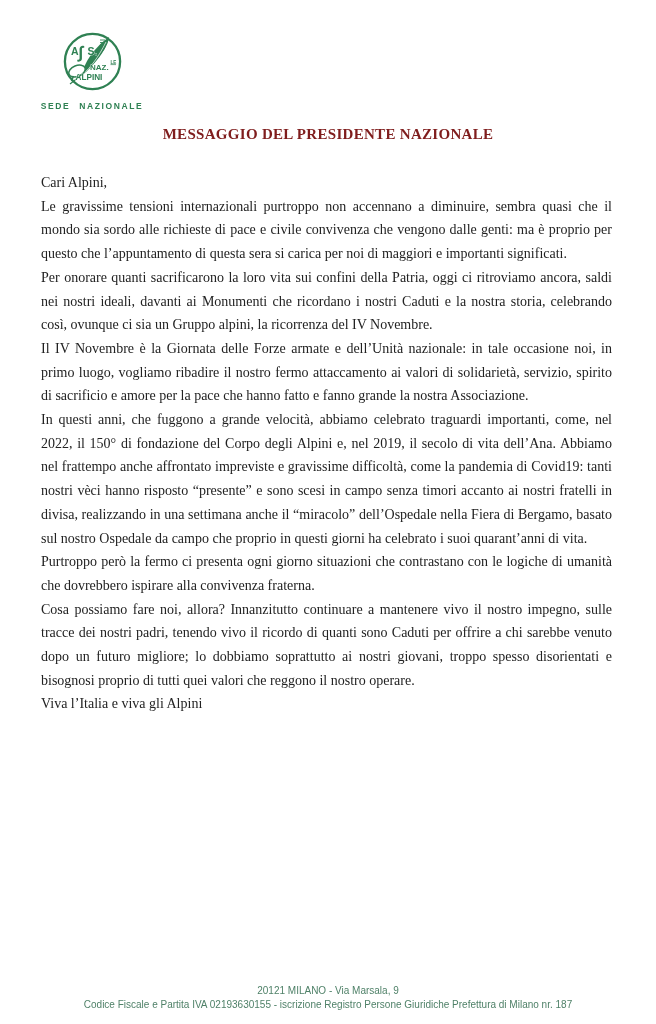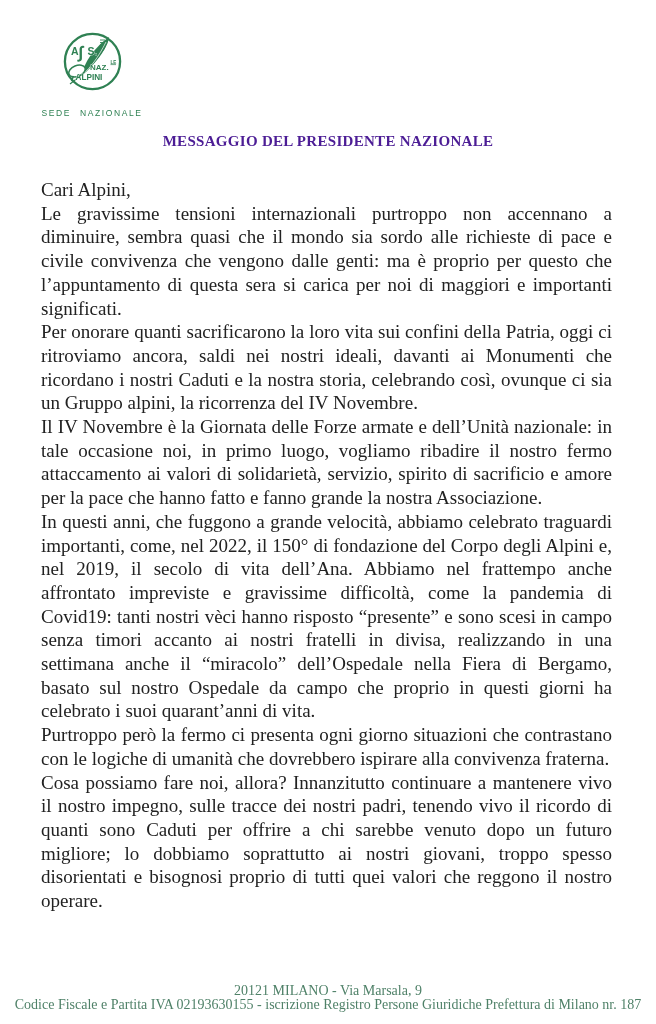--- a/index.html
+++ b/index.html
@@ -8,52 +8,52 @@
     width:656px;height:1024px;
     background:#ffffff;
     font-family:"Liberation Serif", serif;
     color:#232323;
     overflow:hidden;
   }
   
   .brand{margin:0 0 0 32px;padding-top:31px;width:120px;text-align:center;}
   .brand svg{display:block;margin:0 auto;}
   .sede{
-    margin-top:16px;
+    margin-top:9px;
     font-family:"Liberation Sans", sans-serif;
-    font-size:8.5px;font-weight:normal;color:#2f8153;
+    font-size:8.5px;font-weight:bold;color:#2f8153;
     letter-spacing:1.6px;word-spacing:5px;white-space:nowrap;
   }
   
   .title{margin-top:10px;text-align:center;}
   .title div{
     font-weight:bold;font-size:15px;line-height:26px;
-    letter-spacing:.3px;color:#4c1d95;
+    letter-spacing:.3px;color:#7f1d1d;
   }
   
   .body{margin:24px 44px 0 41px;}
   .body p{
     margin:0;padding:0;
-    font-size:19px;line-height:23.7px;
+    font-size:14px;line-height:23.7px;
     text-align:justify;color:#222;
   }
   
   .sig{
     width:300px;margin:46px 57px 0 auto;
     text-align:center;
   }
   .sig-name{font-size:13.8px;line-height:16.5px;color:#222;}
   .sig-role{font-size:13.8px;line-height:16.5px;color:#222;}
   .sig svg{display:block;margin:4px auto 0 auto;}
   
   .footer{
     position:absolute;left:0;right:0;bottom:13px;
     text-align:center;
-    font-family:Liberation Serif, serif;
-    font-size:14px;line-height:13.5px;color:#4f8168;
+    font-family:Liberation Sans, sans-serif;
+    font-size:10px;line-height:13.5px;color:#4f8168;
   }
 </style>
 </head>
 <body>
 
 <div class="page">
 
   <div class="brand">
     <svg width="61" height="61" viewBox="0 0 61 61" aria-hidden="true">
       <circle cx="30.5" cy="30.5" r="27.6" fill="#ffffff" stroke="#2f8153" stroke-width="2.3"></circle>
@@ -85,20 +85,21 @@
   </div>
 
   <div class="body">
     <p>Cari Alpini,</p>
     <p>Le gravissime tensioni internazionali purtroppo non accennano a diminuire, sembra quasi che il mondo sia sordo alle richieste di pace e civile convivenza che vengono dalle genti: ma è proprio per questo che l’appuntamento di questa sera si carica per noi di maggiori e importanti significati.</p>
     <p>Per onorare quanti sacrificarono la loro vita sui confini della Patria, oggi ci ritroviamo ancora, saldi nei nostri ideali, davanti ai Monumenti che ricordano i nostri Caduti e la nostra storia, celebrando così, ovunque ci sia un Gruppo alpini, la ricorrenza del IV Novembre.</p>
     <p>Il IV Novembre è la Giornata delle Forze armate e dell’Unità nazionale: in tale occasione noi, in primo luogo, vogliamo ribadire il nostro fermo attaccamento ai valori di solidarietà, servizio, spirito di sacrificio e amore per la pace che hanno fatto e fanno grande la nostra Associazione.</p>
     <p>In questi anni, che fuggono a grande velocità, abbiamo celebrato traguardi importanti, come, nel 2022, il 150° di fondazione del Corpo degli Alpini e, nel 2019, il secolo di vita dell’Ana. Abbiamo nel frattempo anche affrontato impreviste e gravissime difficoltà, come la pandemia di Covid19: tanti nostri vèci hanno risposto “presente” e sono scesi in campo senza timori accanto ai nostri fratelli in divisa, realizzando in una settimana anche il “miracolo” dell’Ospedale nella Fiera di Bergamo, basato sul nostro Ospedale da campo che proprio in questi giorni ha celebrato i suoi quarant’anni di vita.</p>
     <p>Purtroppo però la fermo ci presenta ogni giorno situazioni che contrastano con le logiche di umanità che dovrebbero ispirare alla convivenza fraterna.</p>
     <p>Cosa possiamo fare noi, allora? Innanzitutto continuare a mantenere vivo il nostro impegno, sulle tracce dei nostri padri, tenendo vivo il ricordo di quanti sono Caduti per offrire a chi sarebbe venuto dopo un futuro migliore; lo dobbiamo soprattutto ai nostri giovani, troppo spesso disorientati e bisognosi proprio di tutti quei valori che reggono il nostro operare.</p>
+    <p>Viva l’Italia e viva gli Alpini</p>
   </div>
 
 
   <div class="footer">
     <div>20121 MILANO - Via Marsala, 9</div>
     <div>Codice Fiscale e Partita IVA 02193630155 - iscrizione Registro Persone Giuridiche Prefettura di Milano nr. 187</div>
   </div>
 
 </div>
 

